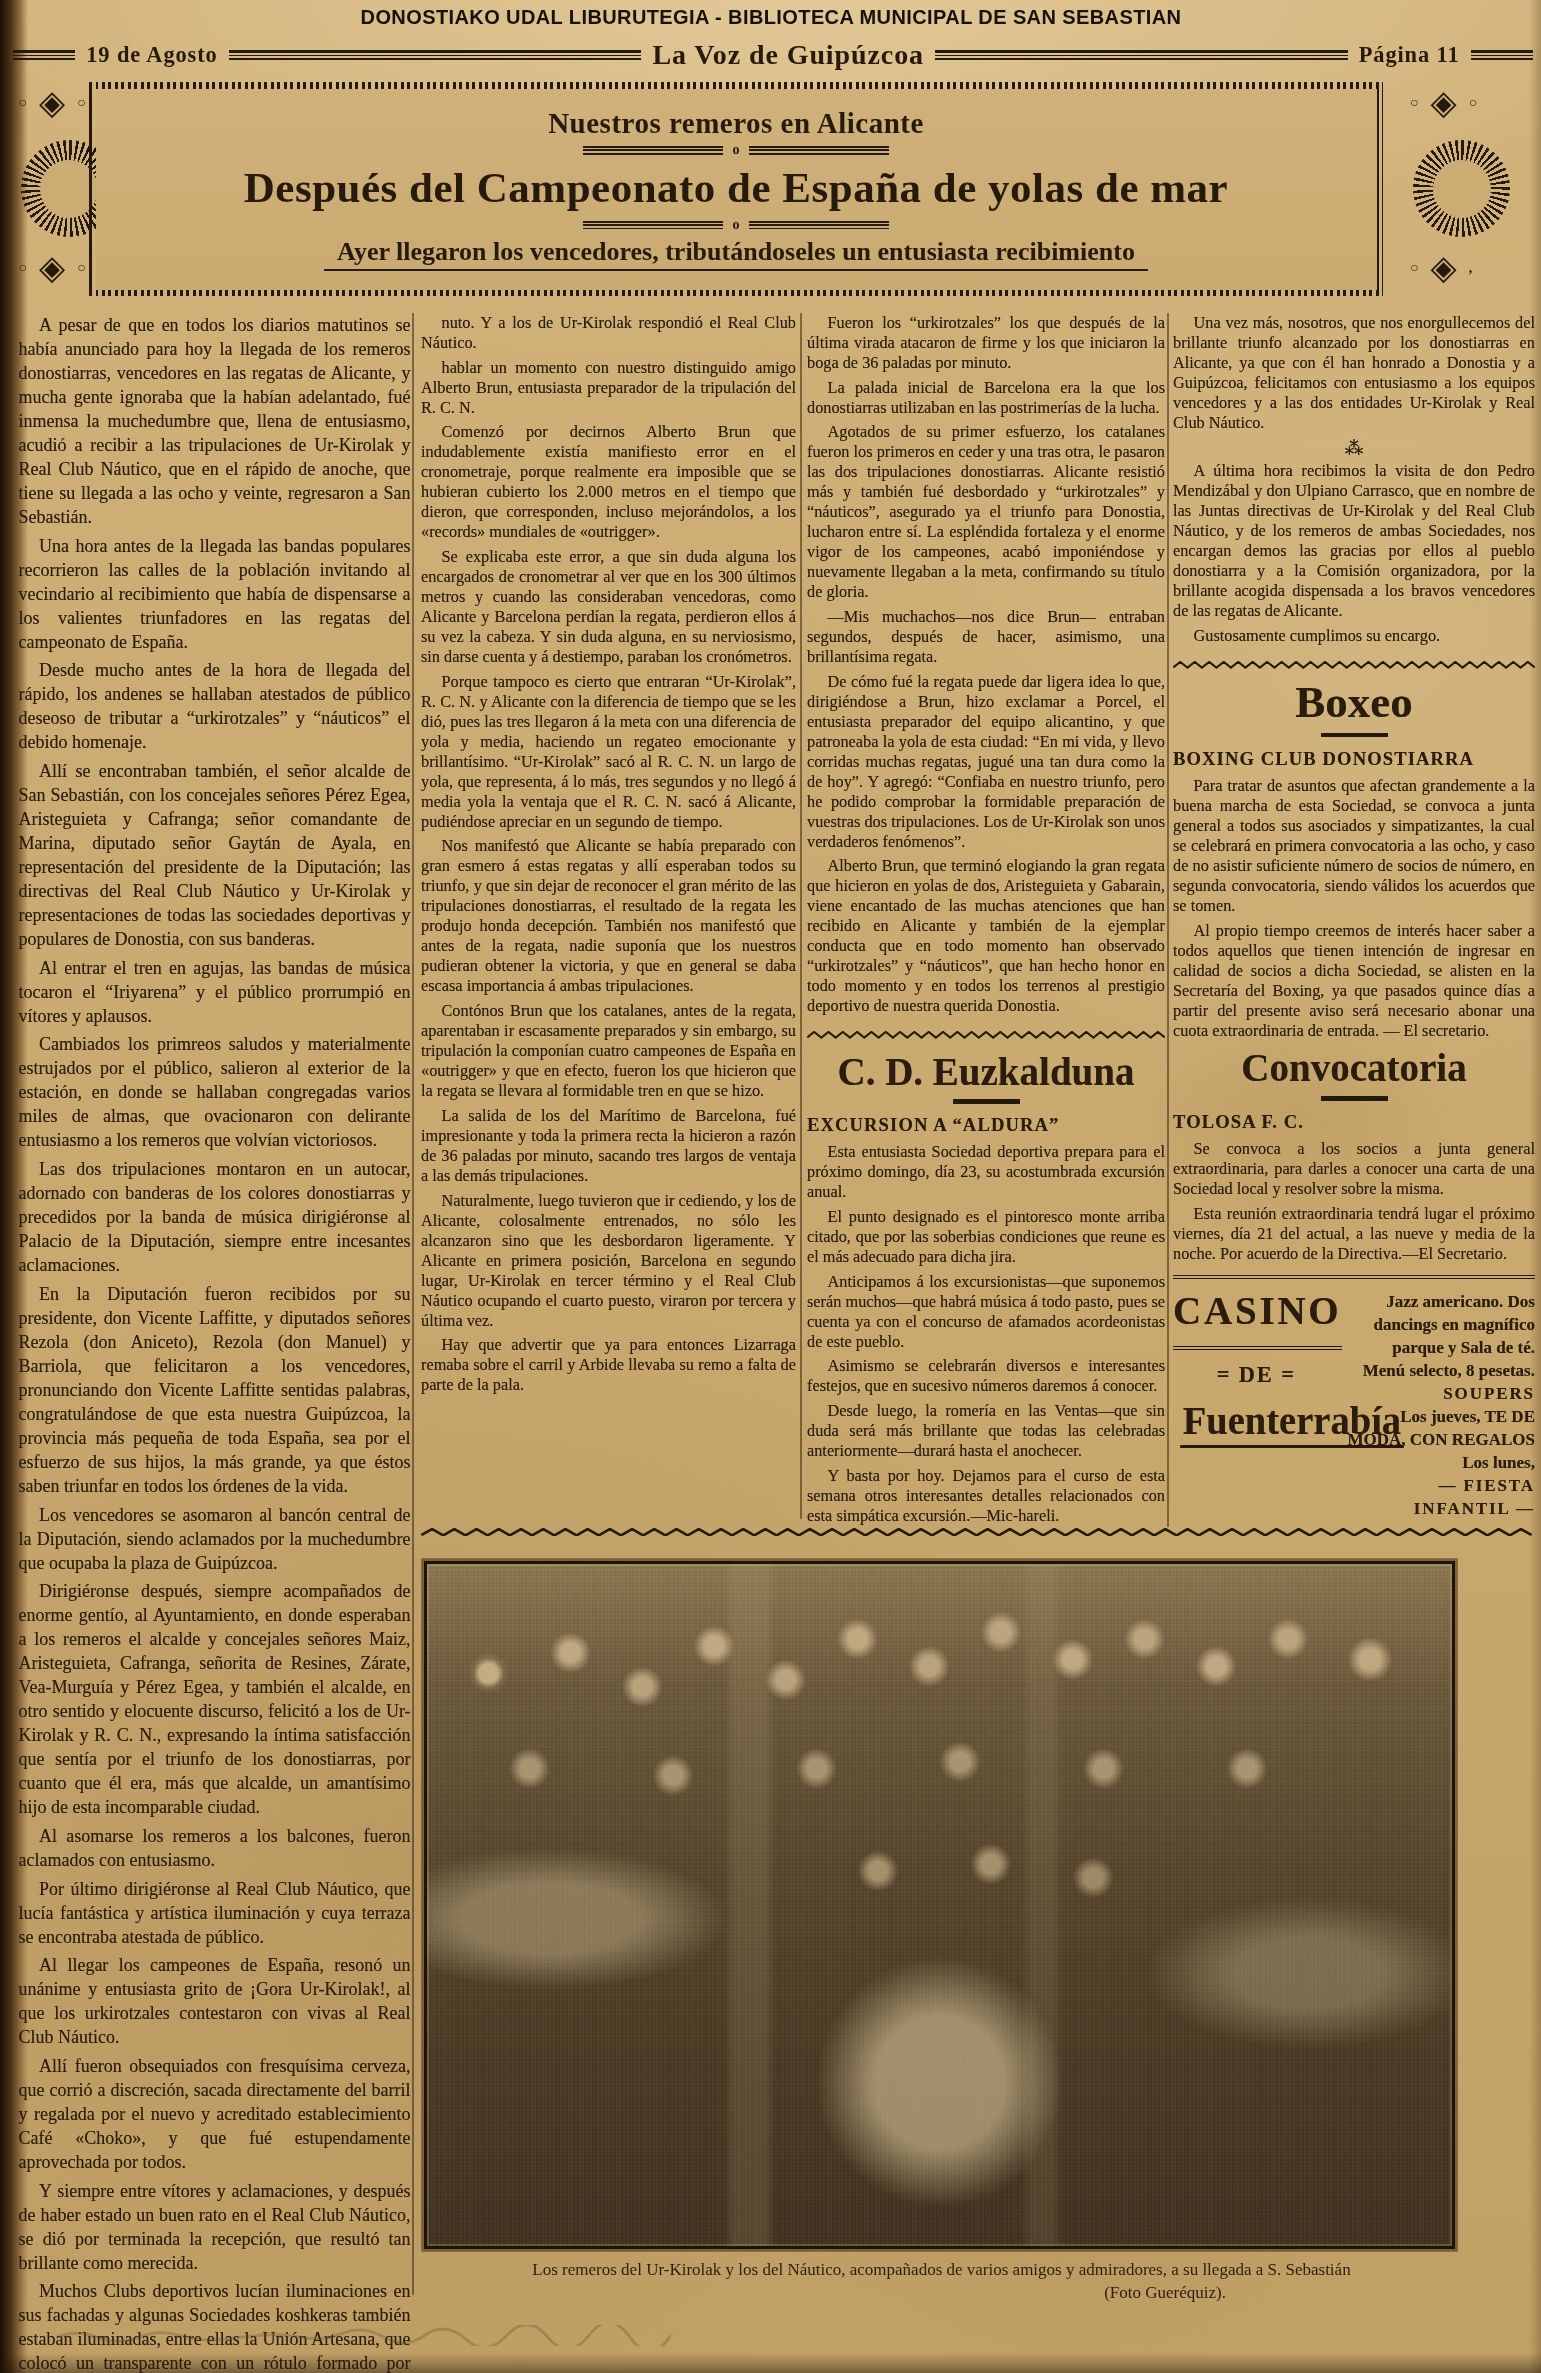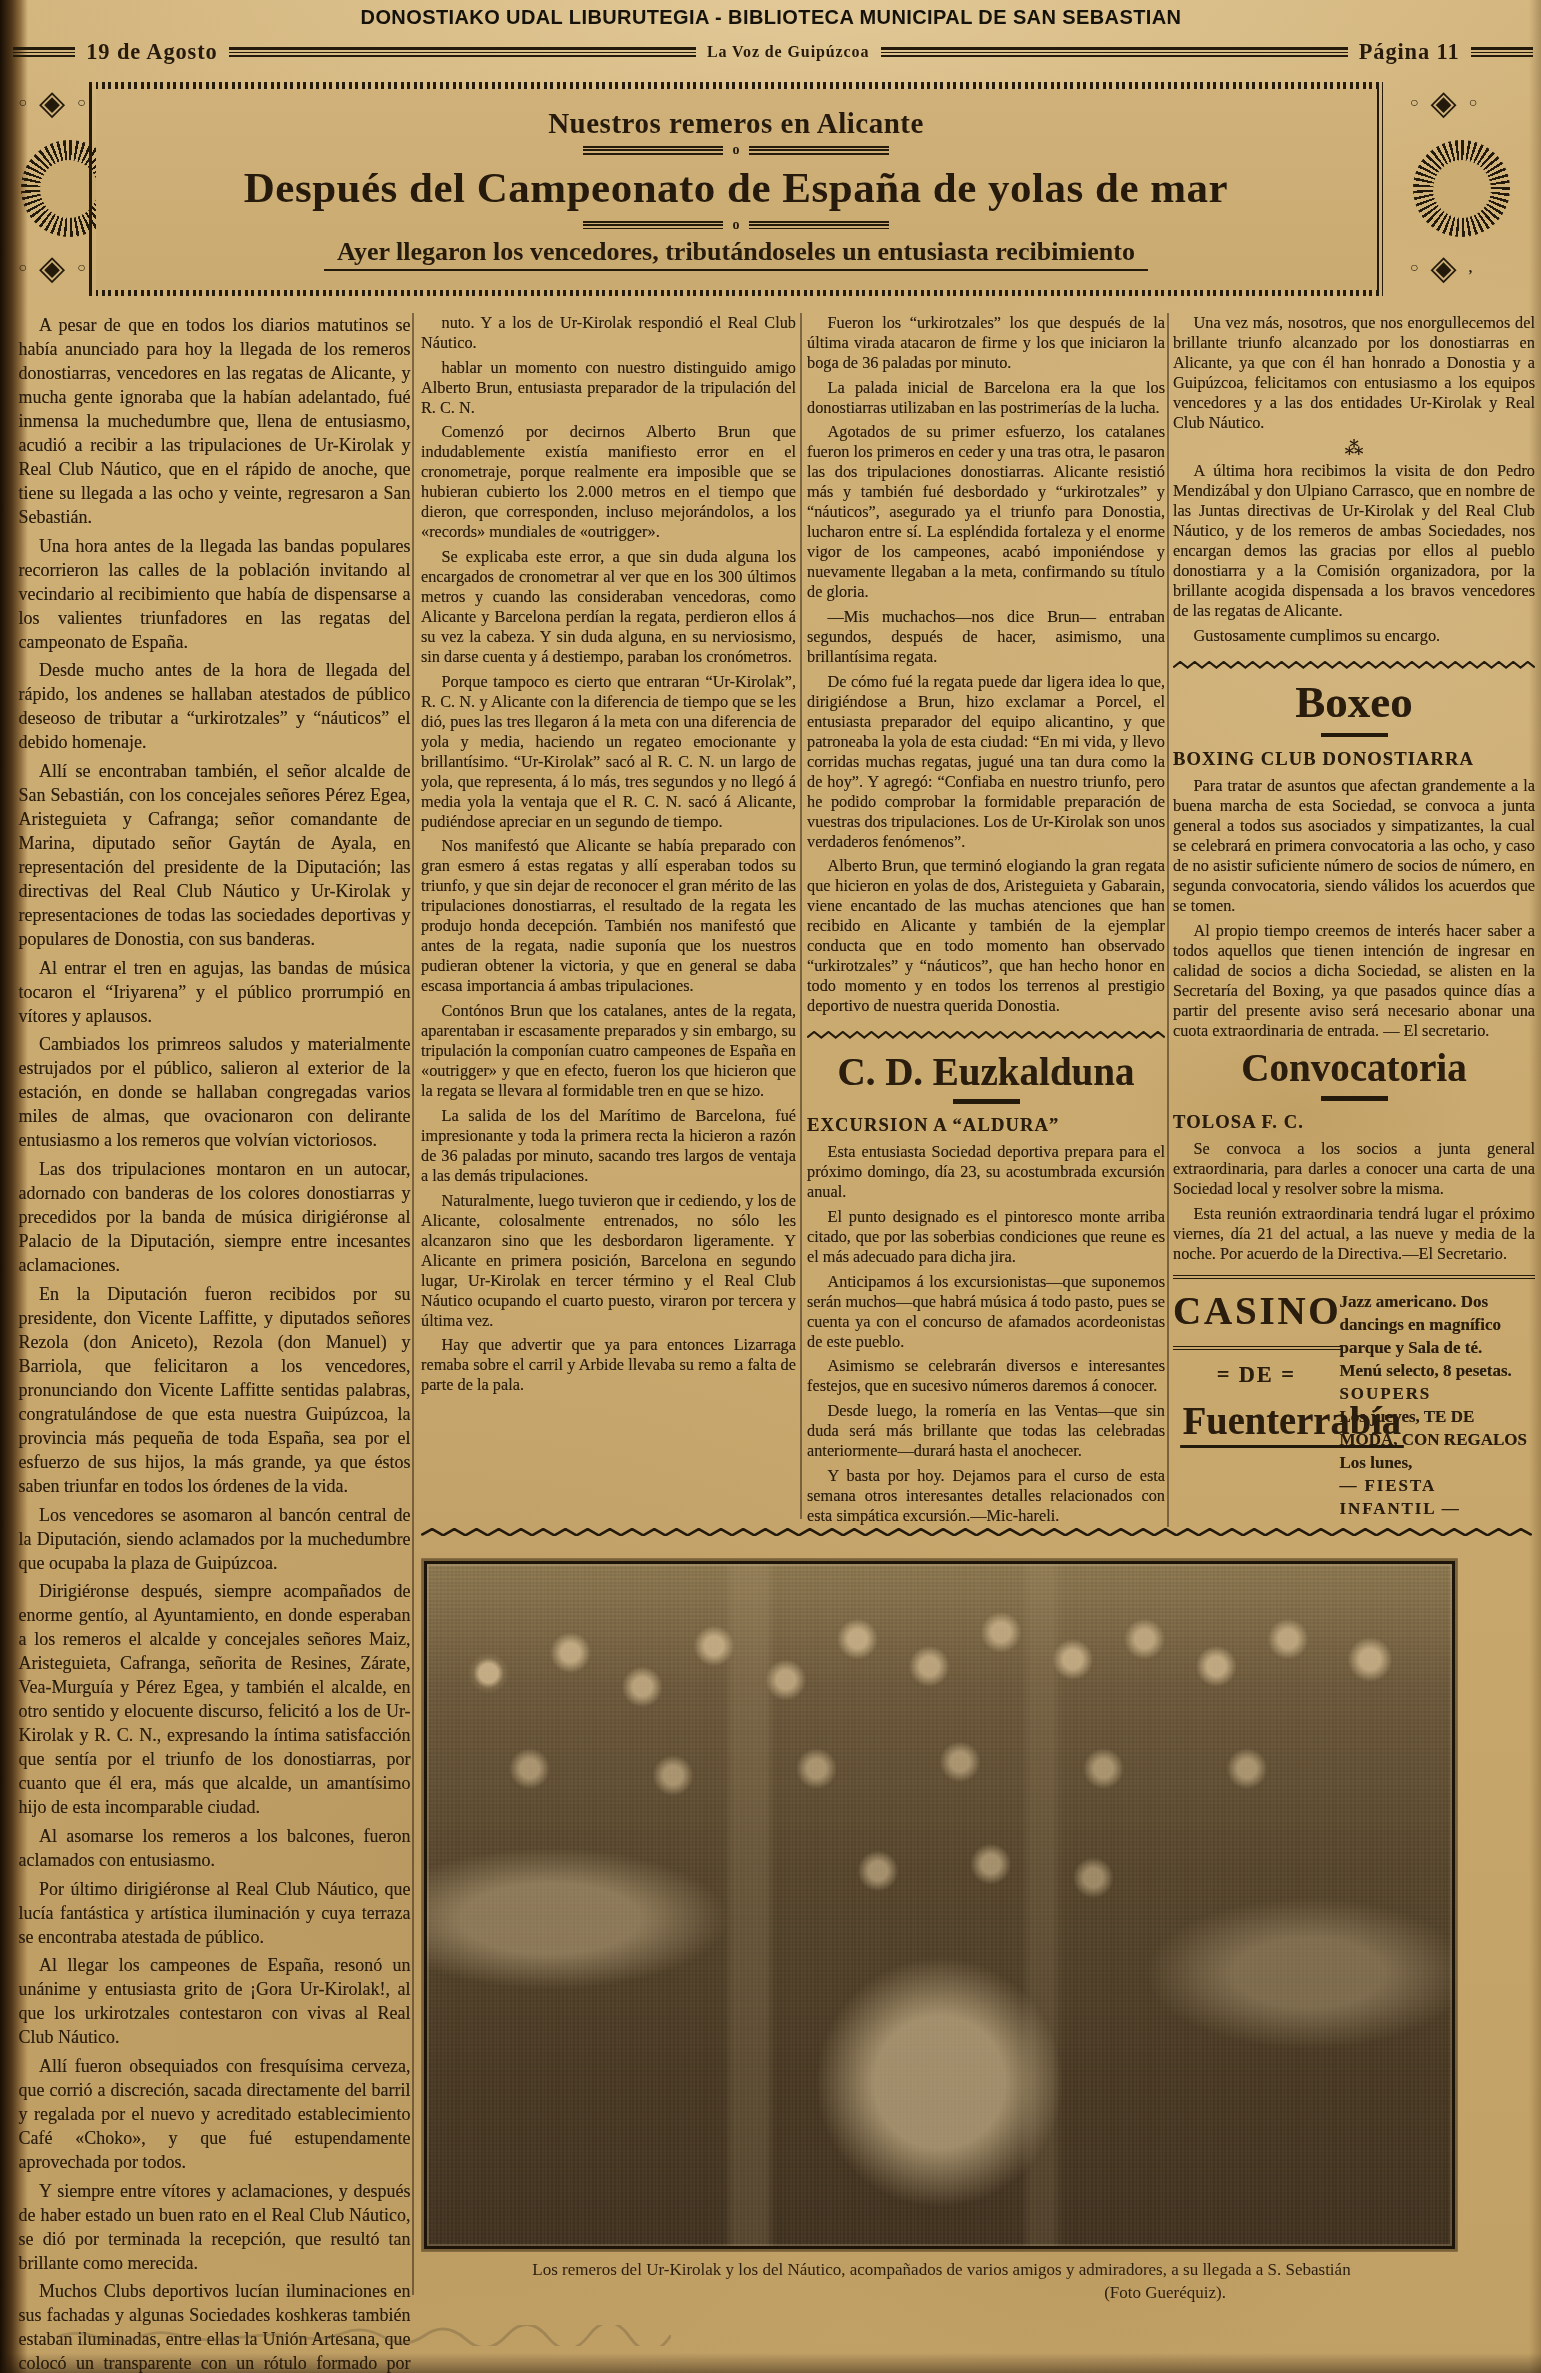--- a/index.html
+++ b/index.html
@@ -21,21 +21,21 @@
 
   .watermark{position:absolute;top:5.6px;left:0;right:0;text-align:center;
     font-family:"Liberation Sans","DejaVu Sans",sans-serif;font-size:20px;font-weight:bold;
     color:#15110b;letter-spacing:0.4px;}
 
   .masthead{position:absolute;top:39px;left:13px;right:9.3px;display:flex;align-items:center;gap:11.2px;}
   .mh-rule{height:10.3px;flex:1;min-width:37px;
     background:linear-gradient(180deg,#241a0c 0 2.8px,transparent 2.8px 4.7px,#241a0c 4.7px 6.5px,transparent 6.5px 8.4px,#241a0c 8.4px 10.3px);}
   .mh-rule.sm{flex:0 0 62px;}
   .mh-txt{font-size:22.4px;font-weight:bold;letter-spacing:0.9px;white-space:nowrap;}
-  .mh-title{font-size:16px;}
+  .mh-title{font-size:28px;}
 
   
   .dia{position:absolute;display:flex;align-items:center;gap:12px;color:#241a0c;}
   .dia .o{font-size:14px;font-weight:bold;}
   .dia .d{font-size:34px;font-weight:bold;line-height:28px;}
   .ring{position:absolute;width:97px;height:97px;border-radius:50%;
     background:repeating-conic-gradient(#241a0c 0deg 3.4deg,rgba(0,0,0,0) 3.4deg 8deg);}
   .ring i{position:absolute;left:19.6px;top:19.6px;width:58px;height:58px;border-radius:50%;background:#cbac72;}
 
   
@@ -73,21 +73,21 @@
   .zig-page{position:absolute;left:421px;top:1523px;width:1111px;}
 
   
   .ad{margin-top:11.2px;border-top:4.7px double #241a0c;padding-top:11.2px;display:flex;text-indent:0;}
   .ad-left{width:46%;text-align:center;}
   .ad-casino{display:inline-block;font-size:39px;font-weight:bold;letter-spacing:2.8px;
     border-bottom:4.7px double #241a0c;padding-bottom:15px;line-height:41px;}
   .ad-de{font-size:22.4px;font-weight:bold;letter-spacing:1.9px;margin:15px 0 13px;}
   .ad-place{display:inline-block;font-size:41px;font-weight:bold;transform:scaleX(.94);
     border-bottom:3.7px solid #241a0c;padding:0 2.8px 1.9px;line-height:45px;}
-  .ad-right{width:54%;text-align:left;font-size:17px;font-weight:bold;line-height:23px;}
+  .ad-right{width:54%;text-align:right;font-size:17px;font-weight:bold;line-height:23px;}
   .ad-right .caps{letter-spacing:1.9px;}
 
   
   .photo{position:absolute;left:424px;top:1561px;width:1031px;height:688px;box-sizing:border-box;
     border:3.7px solid #1d1409;box-shadow:0 0 0 2.8px rgba(60,44,20,.55), inset 0 0 0 1.9px rgba(220,196,150,.25);
     background:
       radial-gradient(circle at 6% 16%, rgba(216,192,150,.8) 0 9.3px, rgba(216,192,150,.15) 15px, transparent 20.5px),
       radial-gradient(circle at 14% 13%, rgba(216,192,150,.75) 0 9.3px, transparent 20.5px),
       radial-gradient(circle at 21% 18%, rgba(216,192,150,.7) 0 9.3px, transparent 20.5px),
       radial-gradient(circle at 28% 12%, rgba(216,192,150,.75) 0 9.3px, transparent 20.5px),

